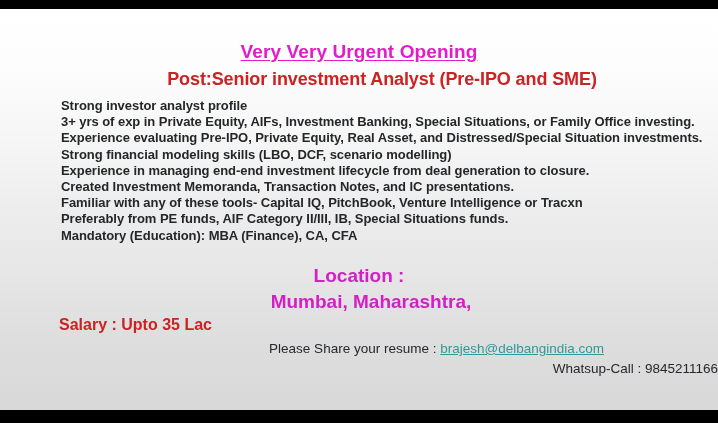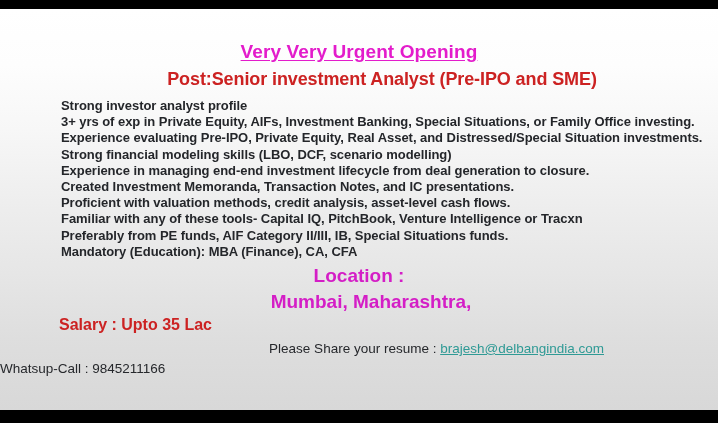--- a/index.html
+++ b/index.html
@@ -147,21 +147,21 @@
     color: #2f9a95;
     text-decoration: underline;
     text-underline-offset: 1px;
   }
 
   .whatsapp-line {
     position: absolute;
     left: 0;
     top: 352px;
     width: 718px;
-    text-align: left;
+    text-align: right;
     font-size: 13.5px;
     color: #26282c;
     white-space: nowrap;
   }
 </style>
 </head>
 <body>
 
 <div id="screen">
 
@@ -173,21 +173,20 @@
 
     <div class="subheadline">Post:Senior investment Analyst (Pre-IPO and SME)</div>
 
     <div class="bullets">
       <div class="bullet-line">Strong investor analyst profile</div>
       <div class="bullet-line">3+ yrs of exp in Private Equity, AIFs, Investment Banking, Special Situations, or Family Office investing.</div>
       <div class="bullet-line">Experience evaluating Pre-IPO, Private Equity, Real Asset, and Distressed/Special Situation investments.</div>
       <div class="bullet-line">Strong financial modeling skills (LBO, DCF, scenario modelling)</div>
       <div class="bullet-line">Experience in managing end-end investment lifecycle from deal generation to closure.</div>
       <div class="bullet-line">Created Investment Memoranda, Transaction Notes, and IC presentations.</div>
-      <div class="bullet-line">Proficient with valuation methods, credit analysis, asset-level cash flows.</div>
       <div class="bullet-line">Familiar with any of these tools- Capital IQ, PitchBook, Venture Intelligence or Tracxn</div>
       <div class="bullet-line">Preferably from PE funds, AIF Category II/III, IB, Special Situations funds.</div>
       <div class="bullet-line">Mandatory (Education): MBA (Finance), CA, CFA</div>
     </div>
 
     <div class="location-label">Location :</div>
 
     <div class="location-value">Mumbai, Maharashtra,</div>
 
     <div class="salary">Salary : Upto 35 Lac</div>

